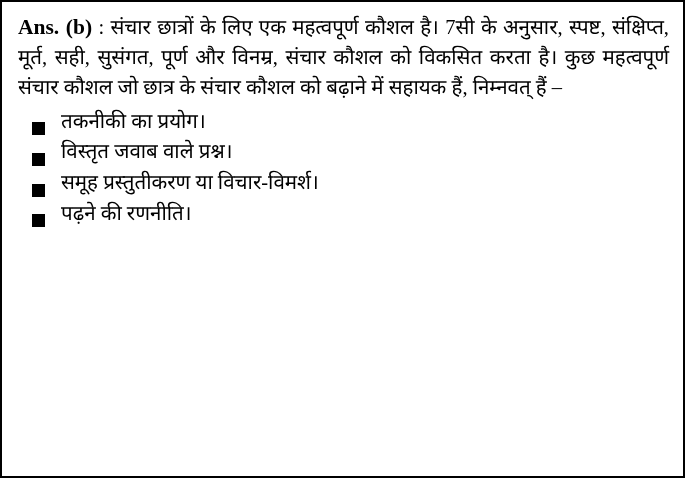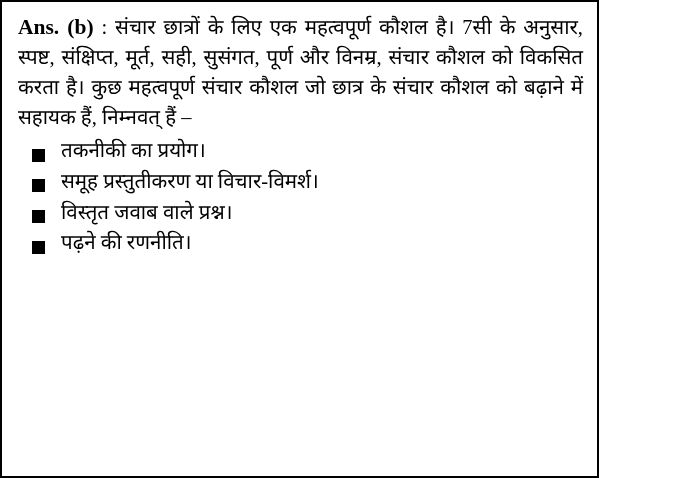--- a/index.html
+++ b/index.html
@@ -7,21 +7,21 @@
     padding: 0;
   }
   body {
     width: 685px;
     height: 478px;
     background: #ffffff;
     font-family: "Liberation Serif", serif;
   }
   .page {
     box-sizing: border-box;
-    width: 599px;
+    width: 685px;
     height: 478px;
     border: 2px solid #000000;
     background: #ffffff;
     padding: 10px 14px 6px 16px;
     position: relative;
     overflow: hidden;
   }
   .para {
     font-size: 20.5px;
     line-height: 1.45;
@@ -33,21 +33,21 @@
     font-weight: bold;
     font-size: 21.5px;
   }
   .bullet-list {
     list-style: none;
     margin: 0;
     padding: 0;
   }
   .bullet-item {
     display: flex;
-    align-items: center;
+    align-items: flex-end;
     margin: 0 0 2px 0;
   }
   .bullet-marker {
     flex: 0 0 auto;
     width: 13px;
     height: 13px;
     background: #000000;
     margin: 9px 16px 0 14px;
   }
   .bullet-text {
@@ -69,25 +69,25 @@
     <span class="ans-label">Ans. (b)</span><span> : </span><span>संचार छात्रों के लिए एक महत्वपूर्ण कौशल है। 7सी के अनुसार, स्पष्ट, संक्षिप्त, मूर्त, सही, सुसंगत, पूर्ण और विनम्र, संचार कौशल को विकसित करता है। कुछ महत्वपूर्ण संचार कौशल जो छात्र के संचार कौशल को बढ़ाने में सहायक हैं, निम्नवत् हैं –</span>
   </p>
 
   <ul class="bullet-list">
     <li class="bullet-item">
       <span class="bullet-marker"></span>
       <span class="bullet-text">तकनीकी का प्रयोग।</span>
     </li>
     <li class="bullet-item">
       <span class="bullet-marker"></span>
-      <span class="bullet-text">समूह प्रस्तुतीकरण या विचार-विमर्श।</span>
+      <span class="bullet-text">विस्तृत जवाब वाले प्रश्न।</span>
     </li>
     <li class="bullet-item">
       <span class="bullet-marker"></span>
-      <span class="bullet-text">विस्तृत जवाब वाले प्रश्न।</span>
+      <span class="bullet-text">समूह प्रस्तुतीकरण या विचार-विमर्श।</span>
     </li>
     <li class="bullet-item">
       <span class="bullet-marker"></span>
       <span class="bullet-text">पढ़ने की रणनीति।</span>
     </li>
   </ul>
 
 </div>
 
 </body></html>

